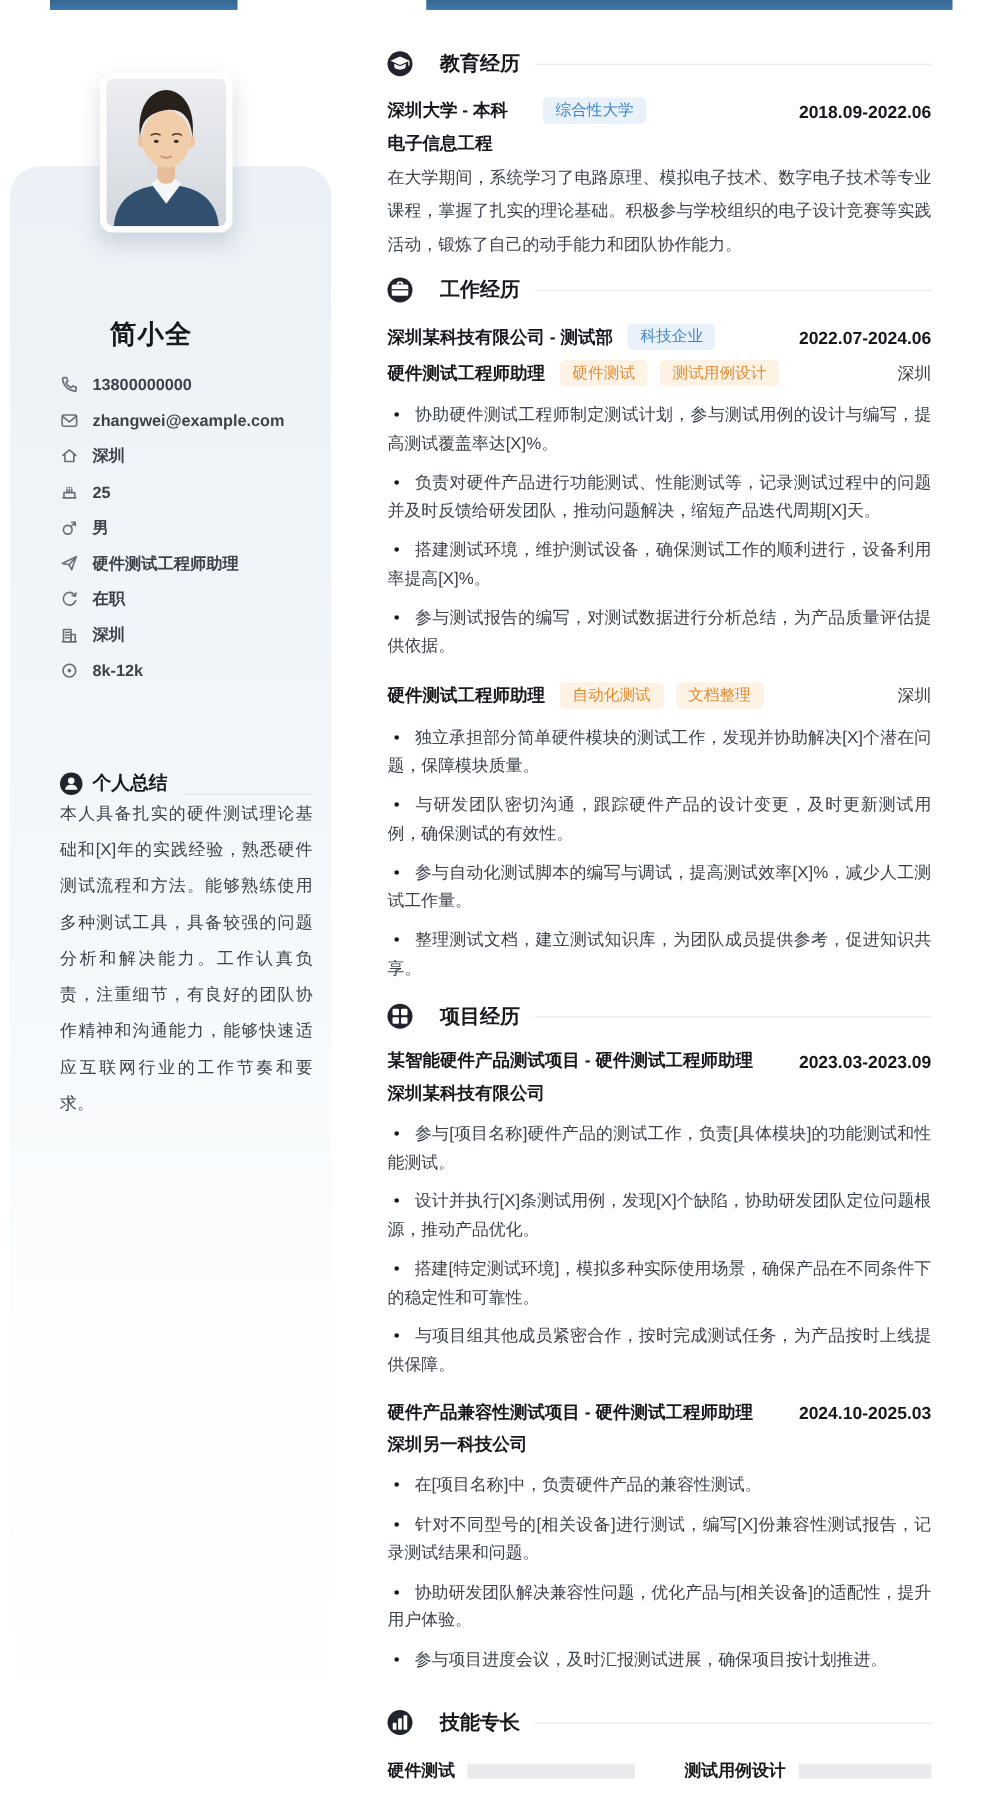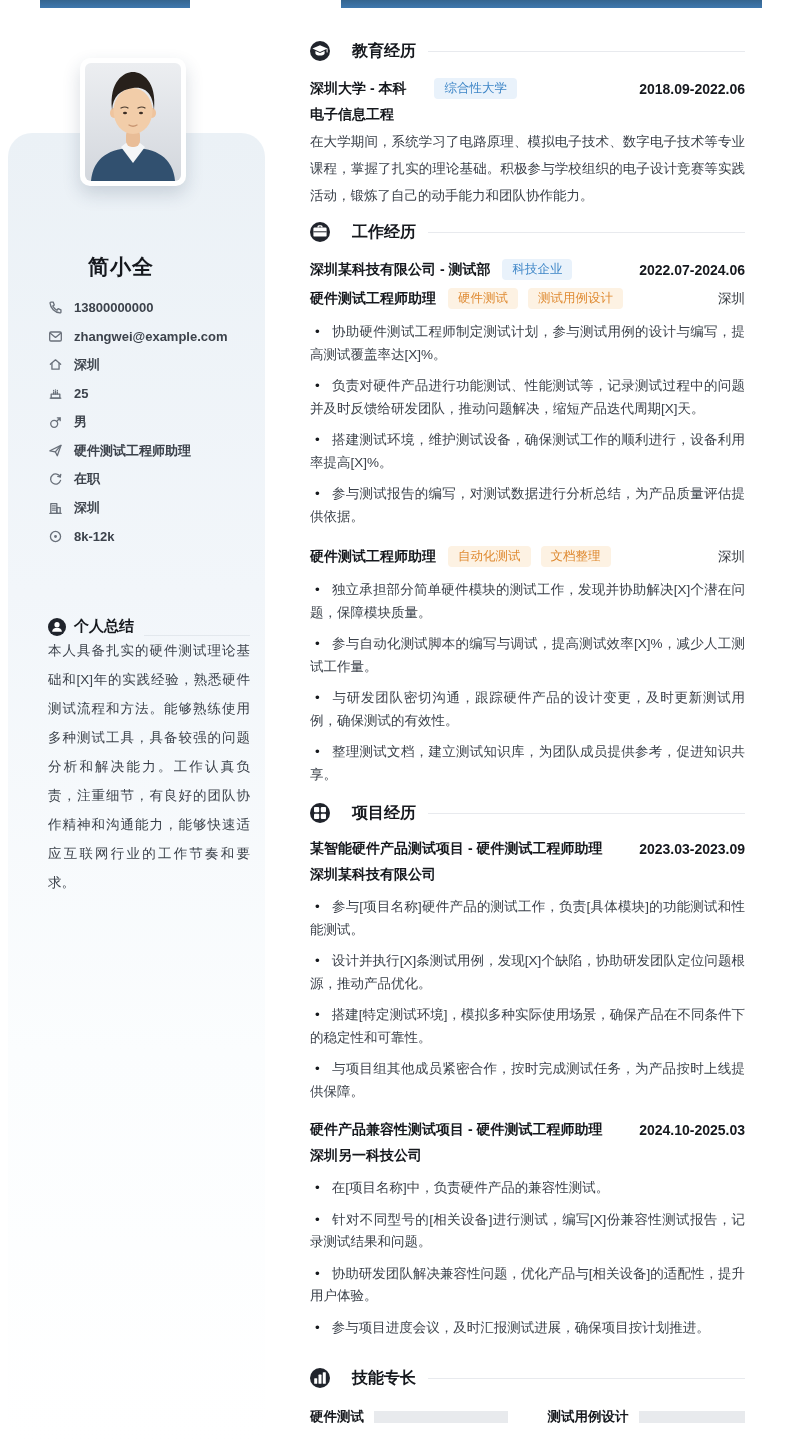--- a/index.html
+++ b/index.html
@@ -279,22 +279,22 @@
 
     <div class="entry">
       <div class="row">
         <span class="b">硬件测试工程师助理</span>
         <span class="tag orange">自动化测试</span>
         <span class="tag orange">文档整理</span>
         <span class="loc">深圳</span>
       </div>
       <div class="bullets">
         <div class="bullet"><span class="dot">•</span><span>独立承担部分简单硬件模块的测试工作，发现并协助解决[X]个潜在问题，保障模块质量。</span></div>
+        <div class="bullet"><span class="dot">•</span><span>与研发团队密切沟通，跟踪硬件产品的设计变更，及时更新测试用例，确保测试的有效性。</span></div>
         <div class="bullet"><span class="dot">•</span><span>参与自动化测试脚本的编写与调试，提高测试效率[X]%，减少人工测试工作量。</span></div>
-        <div class="bullet"><span class="dot">•</span><span>与研发团队密切沟通，跟踪硬件产品的设计变更，及时更新测试用例，确保测试的有效性。</span></div>
         <div class="bullet"><span class="dot">•</span><span>整理测试文档，建立测试知识库，为团队成员提供参考，促进知识共享。</span></div>
       </div>
     </div>
   </section>
 
   <section class="section" style="margin-top:16px;">
     <div class="sec-head">
       <span class="sec-icon">
         <svg viewBox="0 0 20 20">
             <rect x="4" y="4" width="5.2" height="5.2" rx="1" fill="#fff"></rect>

